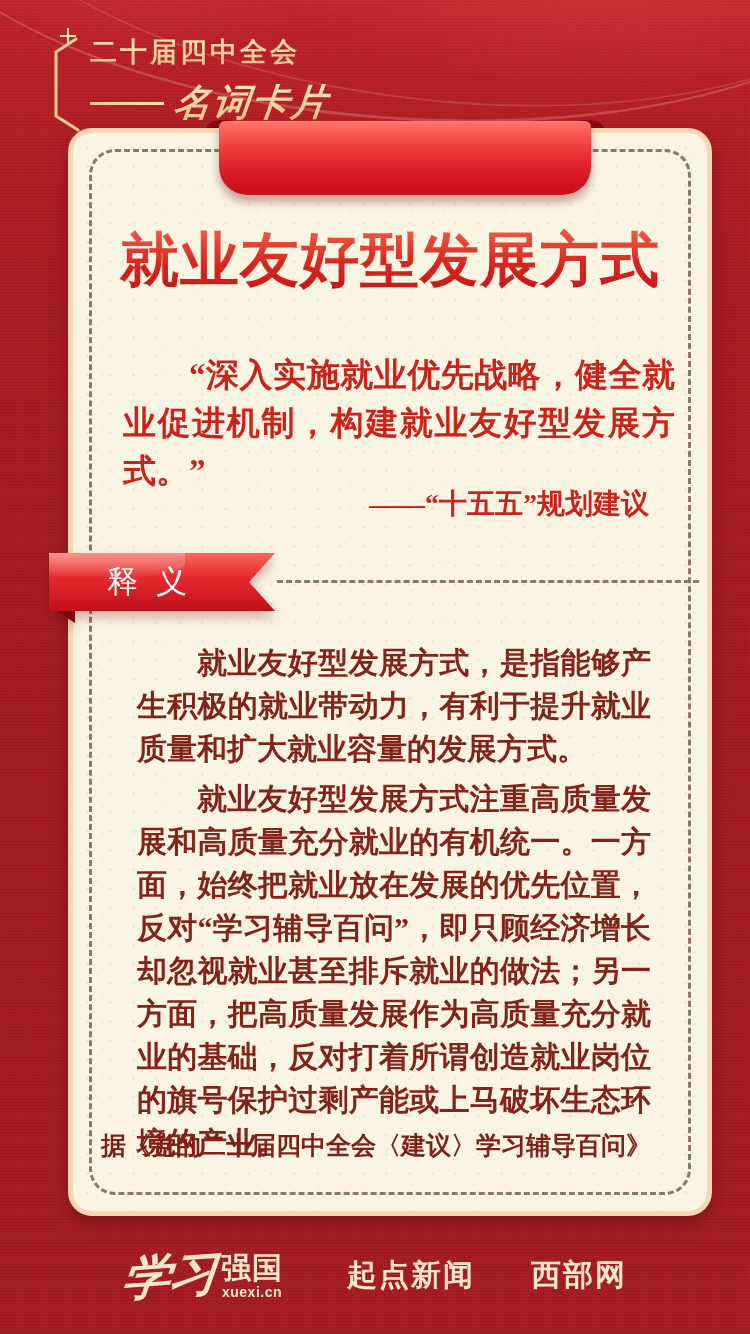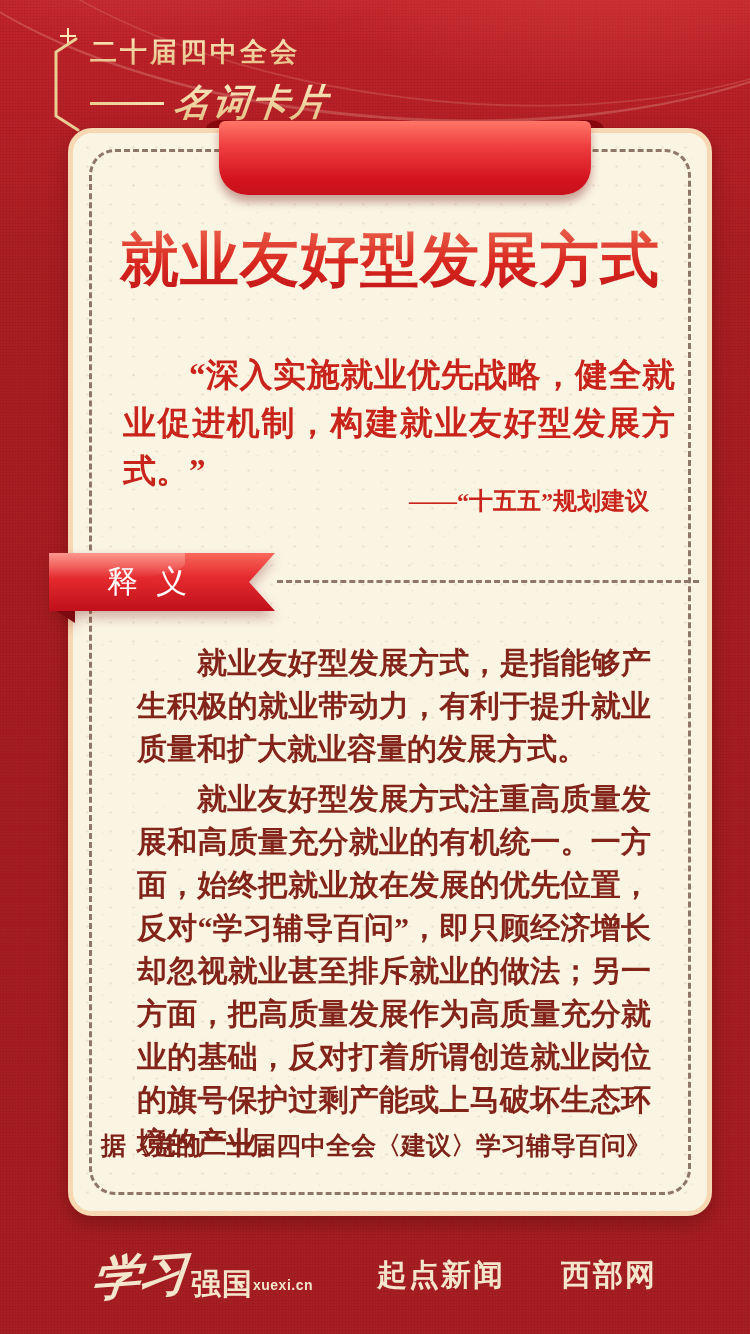--- a/index.html
+++ b/index.html
@@ -104,21 +104,21 @@
     position:absolute; left:50px; top:218px; width:552px;
     font-family:"Liberation Serif","DejaVu Serif",serif;
     font-size:33px; font-weight:bold; line-height:48px;
     text-indent:2em; text-align:justify;
     color:#c8241c;
   }
   .attribution {
     position:absolute; right:58px; top:352px; width:480px;
     text-align:right;
     font-family:"Liberation Serif","DejaVu Serif",serif;
-    font-size:24px; font-weight:bold; color:#c8241c;
+    font-size:28px; font-weight:bold; color:#c8241c;
   }
 
   
   .ribbon { position:absolute; left:-24px; top:420px; width:226px; height:58px; filter:drop-shadow(0 6px 6px rgba(110,10,10,.30)); }
   .ribbon-band {
     position:absolute; inset:0;
     background:linear-gradient(180deg,#fa685b 0%,#e52a2e 42%,#c0101b 100%);
     clip-path:polygon(0 0,100% 0,calc(100% - 26px) 50%,100% 100%,0 100%);
   }
   .ribbon-band::before {
@@ -164,21 +164,21 @@
     color:#f3e6cc;
   }
   .footer-inner { display:flex; align-items:center; }
   .logo-group { display:flex; align-items:flex-end; }
   .logo-script {
     font-family:"DejaVu Serif","Liberation Serif",serif;
     font-style:italic; font-weight:bold; font-size:48px; line-height:1;
     transform:skewX(-10deg) rotate(-4deg);
     letter-spacing:-2px; margin-right:6px;
   }
-  .logo-stack { display:flex; flex-direction:row; align-items:center; line-height:1; margin-right:2px; }
+  .logo-stack { display:flex; flex-direction:column; align-items:center; line-height:1; margin-right:2px; }
   .logo-bold { font-size:30px; font-weight:900; letter-spacing:1px; }
   .logo-domain { font-size:14px; font-weight:bold; margin-top:2px; letter-spacing:.5px; }
   .footer-platform { font-size:30px; font-weight:bold; letter-spacing:1px; margin-left:2px; }
   .footer-outlet { font-size:30px; font-weight:bold; letter-spacing:2px; }
   .gap-a { width:62px; } .gap-b { width:56px; }
 </style>
 </head>
 <body>
 
 <div class="bg-texture"></div>

